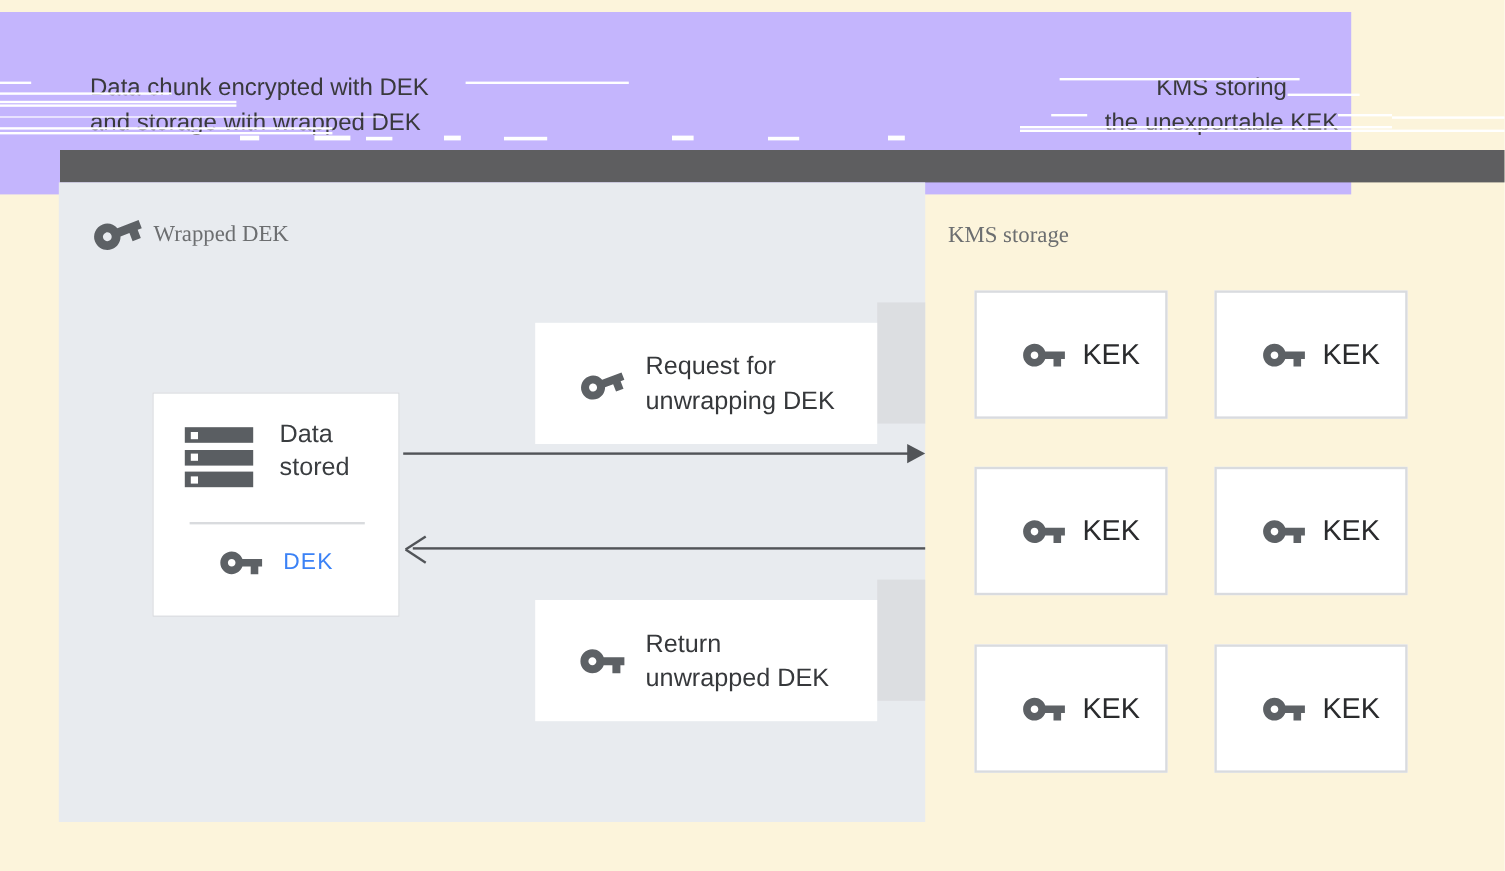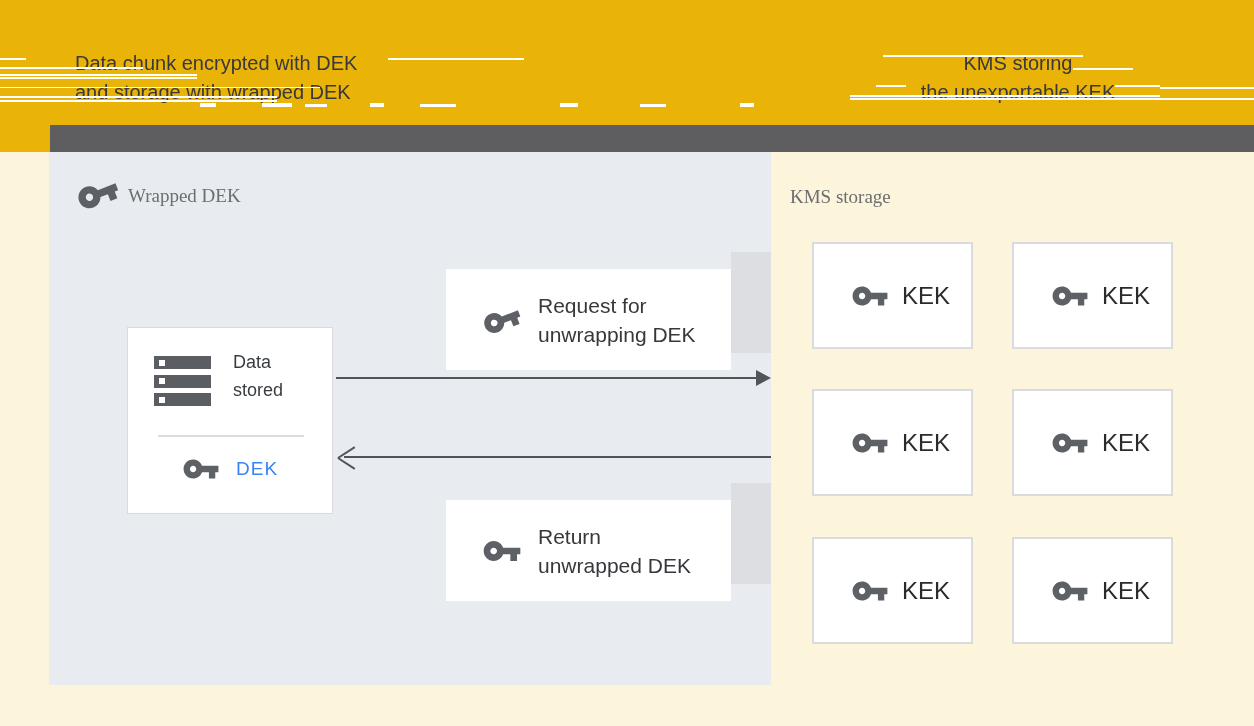--- a/index.html
+++ b/index.html
@@ -2,38 +2,38 @@
 <html><head>
 <meta charset="utf-8">
 <style>
   html,body{margin:0;padding:0;background:#fff;}
   .stage{
     position:relative;width:1254px;height:726px;overflow:hidden;
     background:#FCF4DB;
     font-family:"Liberation Sans","DejaVu Sans",sans-serif;
   }
   
-  .header-black{position:absolute;left:0;top:0;width:1254px;height:152px;background:#eab308;}
+  .header-black{position:absolute;left:0;top:10px;width:1126px;height:152px;background:#c4b5fd;}
   .header-band{position:absolute;left:50px;top:125px;width:1204px;height:27px;background:#5E5E60;}
   .caption{position:absolute;color:#39393C;font-size:20px;line-height:29px;}
   .caption-left{left:75px;top:49px;text-align:left;}
   .caption-right{left:876px;top:49px;width:284px;text-align:center;}
   .glitch{position:absolute;background:#FFFFFF;}
   
   .panel-left{position:absolute;left:49px;top:152px;width:722px;height:533px;background:#E8EBEF;}
   .panel-label{position:absolute;font-size:19px;color:#6C6E70;font-family:Liberation Serif, serif;}
   .wrapped-label-text{left:128px;top:185px;}
   .kms-label-text{left:790px;top:186px;}
   
   .data-chunk-box{position:absolute;left:127px;top:327px;width:206px;height:187px;
     background:#FFFFFF;border:1px solid #D8DADE;box-sizing:border-box;}
   .storage-icon{position:absolute;left:26px;top:28px;width:57px;height:50px;}
   .storage-bar{position:relative;width:57px;height:13px;background:#5A5E62;margin-bottom:5.5px;}
   .storage-bar::after{content:"";position:absolute;left:5px;top:3.5px;width:6px;height:6px;background:#FFFFFF;}
-  .data-chunk-text{position:absolute;left:105px;top:20px;font-size:18px;line-height:28px;color:#3A3D40;}
+  .data-chunk-text{position:absolute;left:105px;top:20px;font-size:21px;line-height:28px;color:#3A3D40;}
   .chunk-divider{position:absolute;left:30px;top:107px;width:146px;height:2px;background:#D9DBDE;}
   .dek-row{position:absolute;left:54px;top:128px;display:flex;align-items:center;gap:16px;}
   .dek-text{font-size:19px;color:#3b82f6;letter-spacing:1px;}
   
   .flow-box{position:absolute;width:285px;height:101px;background:#FFFFFF;display:flex;align-items:center;margin-top:17px;}
   .flow-box-request{left:446px;top:252px;}
   .flow-box-return{left:446px;top:483px;}
   .flow-tab{position:absolute;width:40px;height:101px;background:#DCDEE1;}
   .flow-tab-request{left:731px;top:252px;}
   .flow-tab-return{left:731px;top:483px;}

